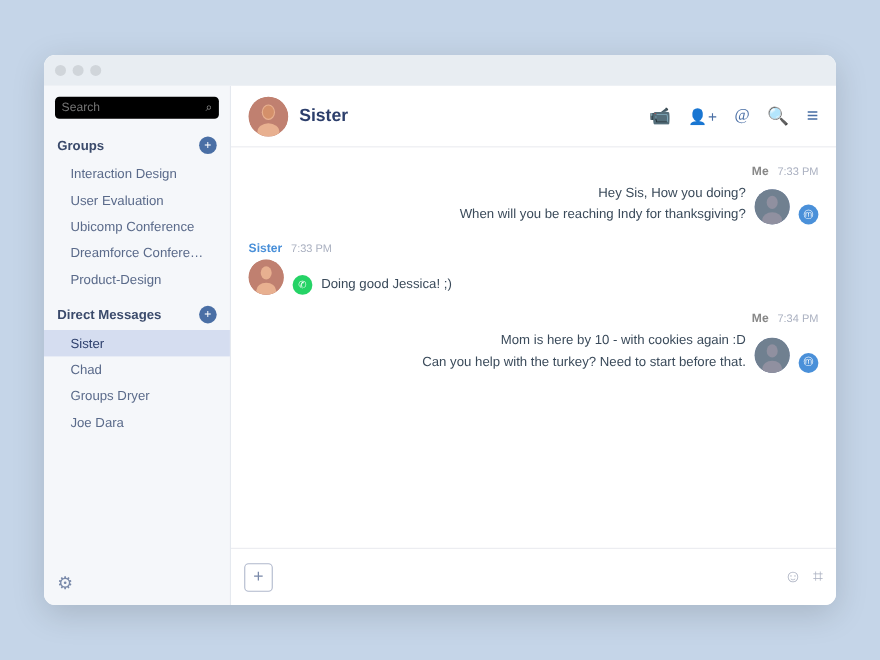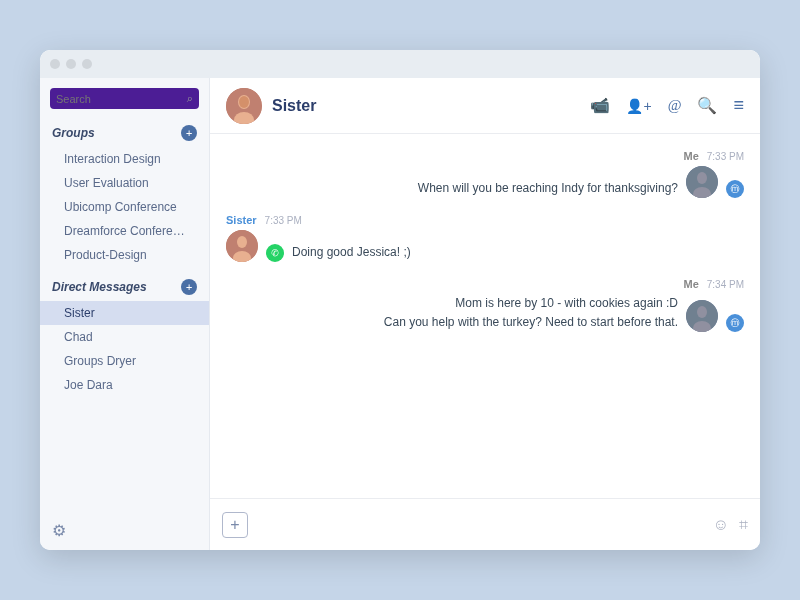--- a/index.html
+++ b/index.html
@@ -56,21 +56,21 @@
       display: flex;
       flex-direction: column;
       padding: 10px 0;
       position: relative;
     }
 
     .search-bar {
       margin: 0 10px 12px 10px;
       display: flex;
       align-items: center;
-      background: #4c1d95;
+      background: #000000;
       border-radius: 4px;
       padding: 4px 6px;
       gap: 4px;
     }
 
     .search-bar input {
       border: none;
       background: transparent;
       outline: none;
       font-size: 11px;
@@ -82,21 +82,20 @@
       color: #999;
       font-size: 11px;
     }
 
     .section-header {
       display: flex;
       align-items: center;
       justify-content: space-between;
       padding: 4px 12px 4px 12px;
       margin-bottom: 2px;
-      font-style: italic;
     }
 
     .section-title {
       font-size: 12px;
       font-weight: 600;
       color: #3a4a6b;
     }
 
     .add-btn {
       width: 16px;
@@ -426,20 +425,21 @@
           <div class="message-bubble-wrap">
             <div class="messenger-icon">ⓜ</div>
             <div class="avatar-me" style="width:32px;height:32px;border-radius:50%;overflow:hidden;flex-shrink:0;">
               <svg viewBox="0 0 32 32" xmlns="http://www.w3.org/2000/svg">
                 <circle cx="16" cy="16" r="16" fill="#708090"></circle>
                 <ellipse cx="16" cy="12" rx="5" ry="6" fill="#9090a0"></ellipse>
                 <ellipse cx="16" cy="28" rx="9" ry="7" fill="#9090a0"></ellipse>
               </svg>
             </div>
             <div class="message-content">
+              <div class="message-text">Hey Sis, How you doing?</div>
               <div class="message-text">When will you be reaching Indy for thanksgiving?</div>
             </div>
           </div>
         </div>
 
         <div class="message-group incoming">
           <div class="message-meta">
             <span class="message-sender">Sister</span>
             <span class="message-time">7:33 PM</span>
           </div>

